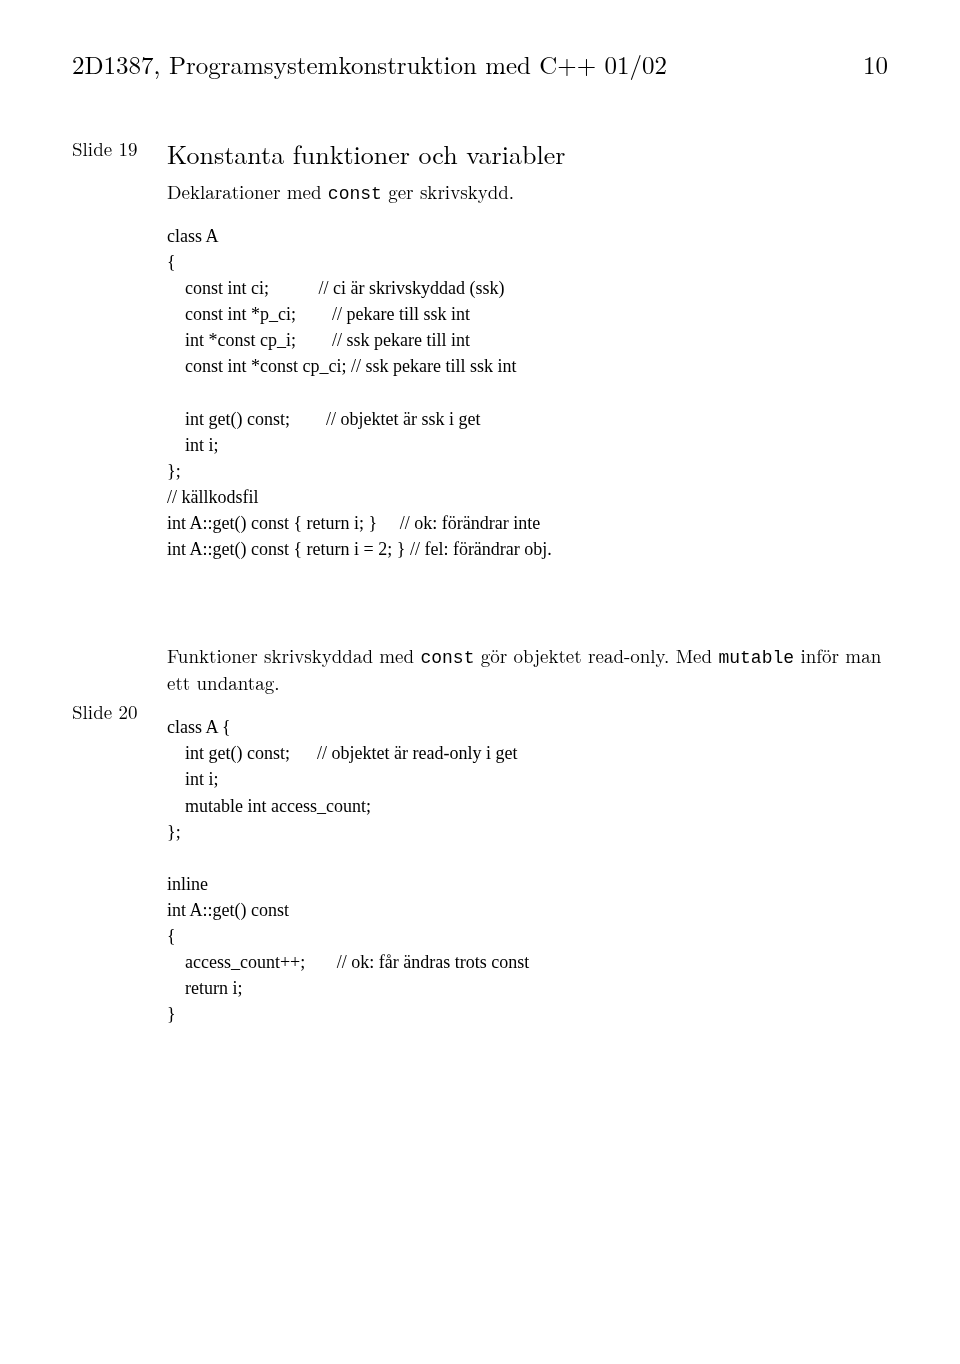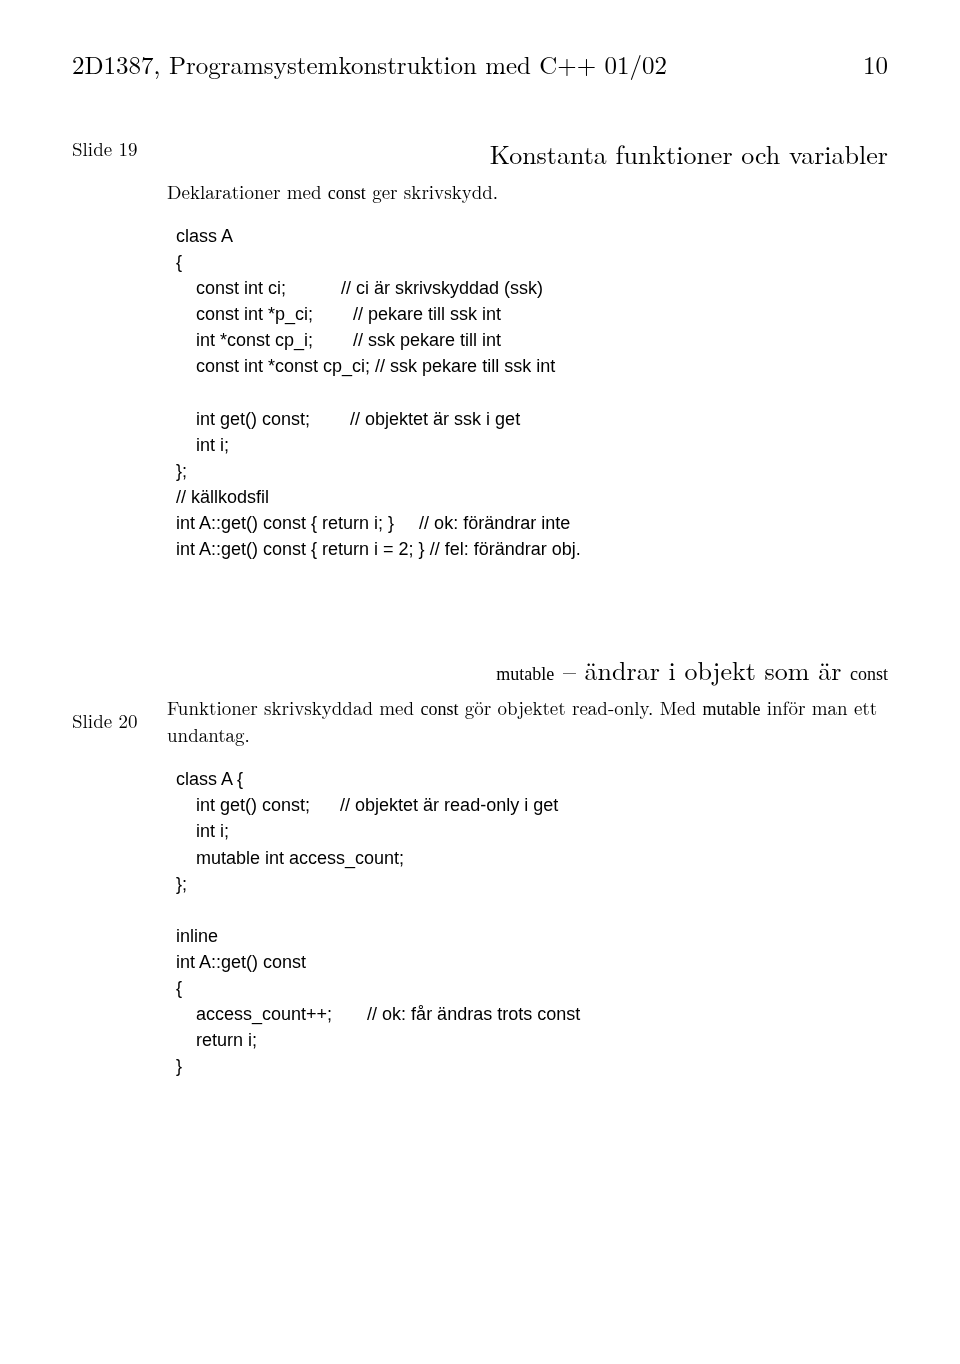--- a/index.html
+++ b/index.html
@@ -31,36 +31,35 @@
     font-size: 19px;
     padding-top: 0;
   }
   .slide-body {
     flex: 1;
   }
   .slide-title {
     font-size: 26px;
     margin: 0 0 6px 0;
     font-weight: normal;
-    text-align: right;
   }
   .slide-subtitle {
     font-size: 19px;
     margin: 0 0 18px 0;
   }
   .mono, code {
-    font-family: Liberation Serif, serif;
+    font-family: Liberation Mono, monospace;
     font-size: 18px;
     margin-top: 11px;
   }
   pre.code {
-    font-family: Liberation Sans, sans-serif;
+    font-family: Liberation Serif, serif;
     font-size: 18px;
     line-height: 1.45;
-    margin: 9px;
+    margin: 0;
     white-space: pre;
   }
   .label-offset {
   }
   .label-offset-2 {
     margin-top: 56px;
   }
 </style>
 </head>
 <body>
@@ -91,23 +90,20 @@
 };
 // källkodsfil
 int A::get() const { return i; }     // ok: förändrar inte
 int A::get() const { return i = 2; } // fel: förändrar obj.</pre>
     </div>
   </div>
 
   <div class="slide-row">
     <div class="slide-label label-offset-2">Slide 20</div>
     <div class="slide-body">
-      <h2 class="slide-title">
-        <code>mutable</code><span> – ändrar i objekt som är </span><code>const</code>
-      </h2>
       <p class="slide-subtitle">
         <span>Funktioner skrivskyddad med </span><code>const</code><span> gör objektet read-only. Med </span><code>mutable</code><span> inför man ett undantag.</span>
       </p>
       <pre class="code">class A {
     int get() const;      // objektet är read-only i get
     int i;
     mutable int access_count;
 };
 
 inline

